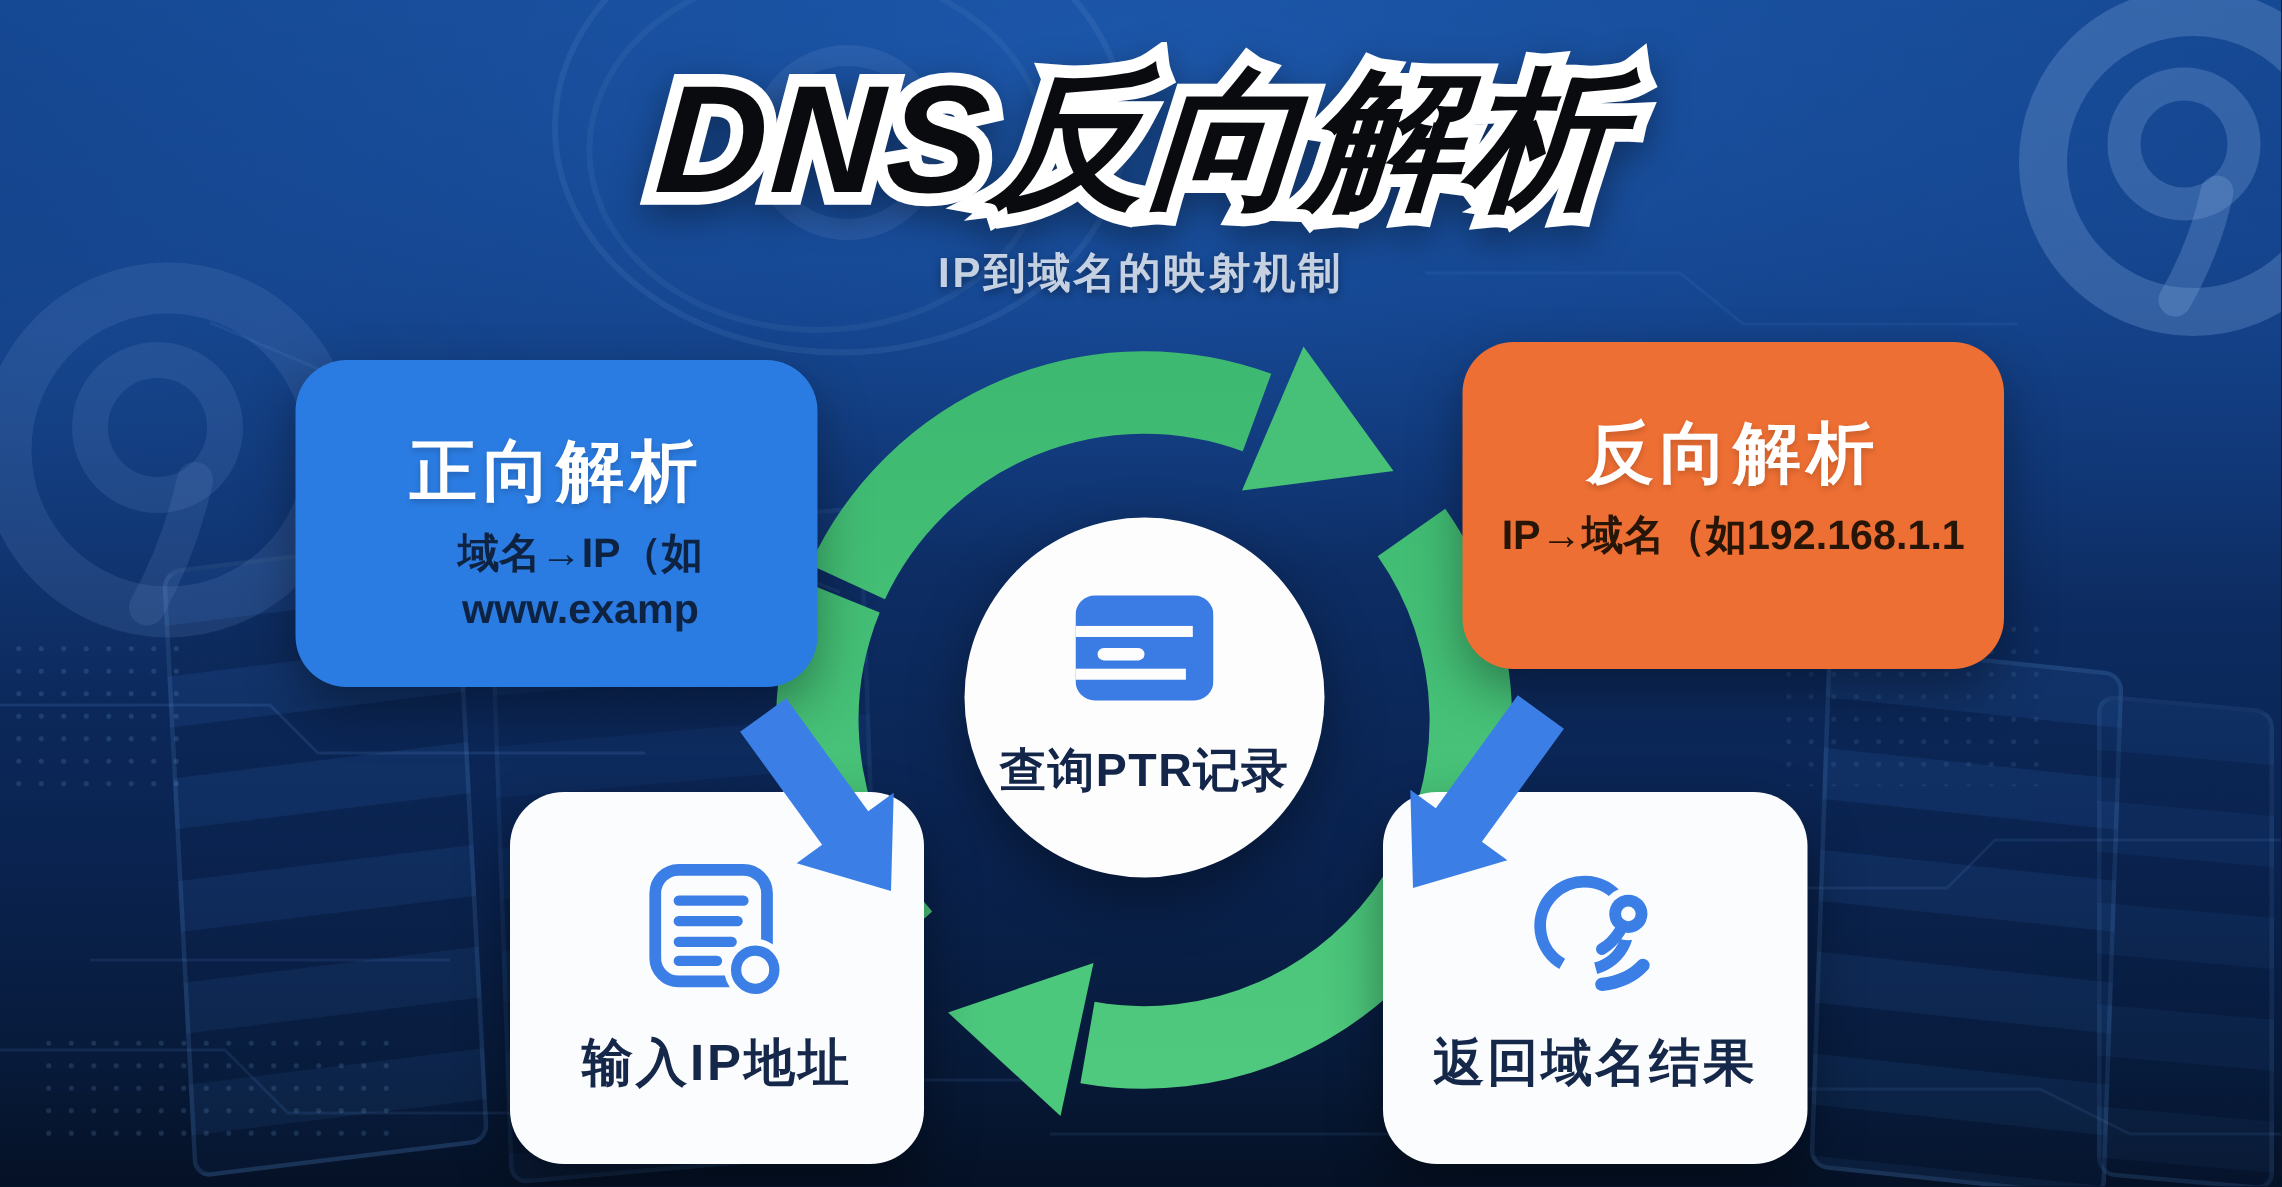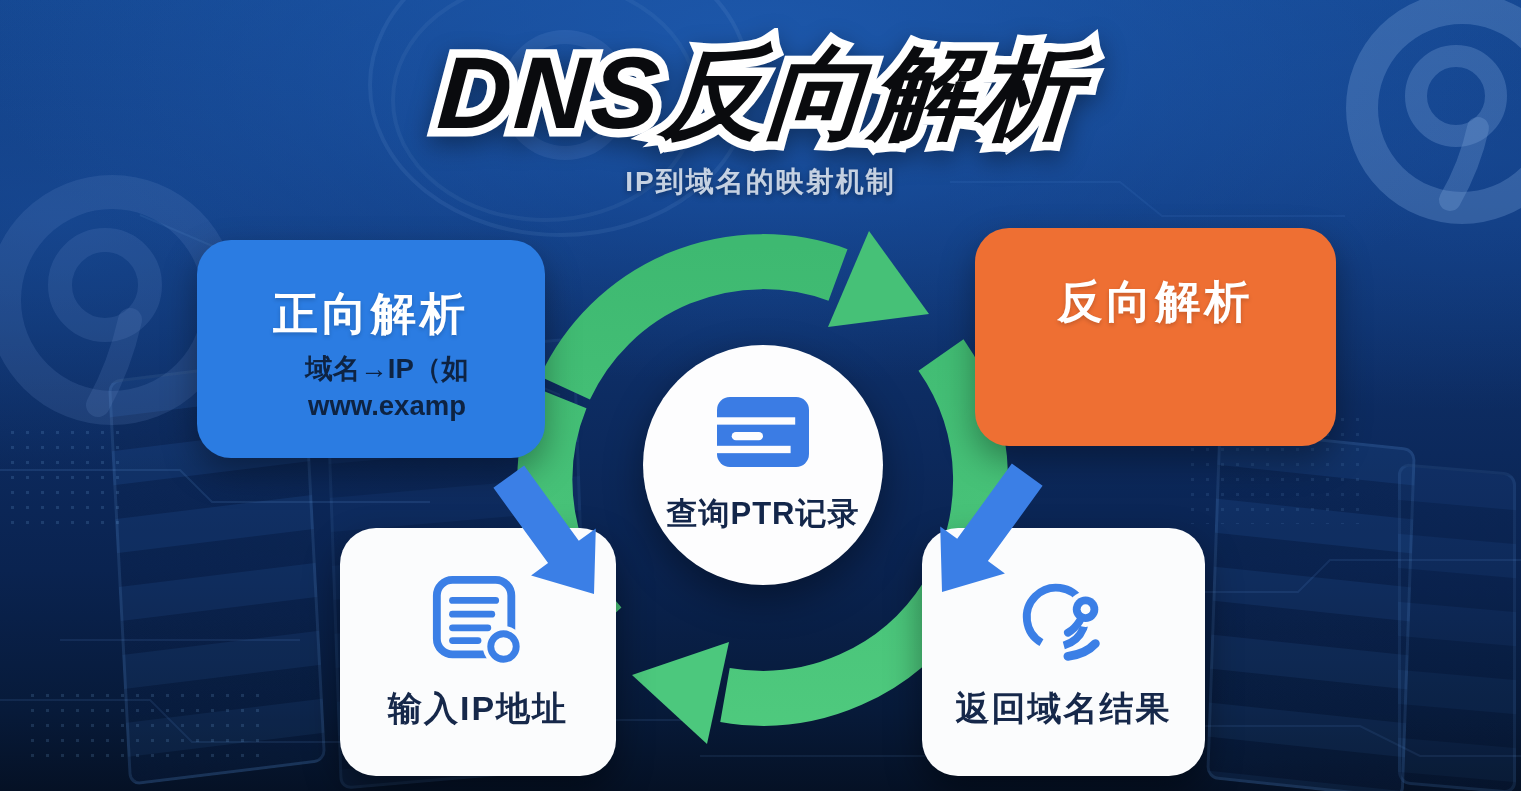--- a/index.html
+++ b/index.html
@@ -137,20 +137,21 @@
   <div class="info-box" id="forward-box">
     <div class="box-title">正向解析</div>
     <div class="box-body">
       <div>域名→IP（如www.examp</div>
     </div>
   </div>
 
   <div class="info-box" id="reverse-box">
     <div class="box-title">反向解析</div>
     <div class="box-body">
+      <div>IP→域名（如192.168.1.1</div>
     </div>
   </div>
 
   <div id="center-node">
     <svg class="node-icon" viewBox="0 0 100 76">
       <rect x="0" y="0" width="100" height="76" rx="14" fill="#3b7ce4"></rect>
       <rect x="0" y="22" width="85" height="8" fill="#fdfdfe"></rect>
       <rect x="16" y="38" width="34" height="9" rx="4.5" fill="#fdfdfe"></rect>
       <rect x="0" y="53" width="80" height="8" fill="#fdfdfe"></rect>
     </svg>

